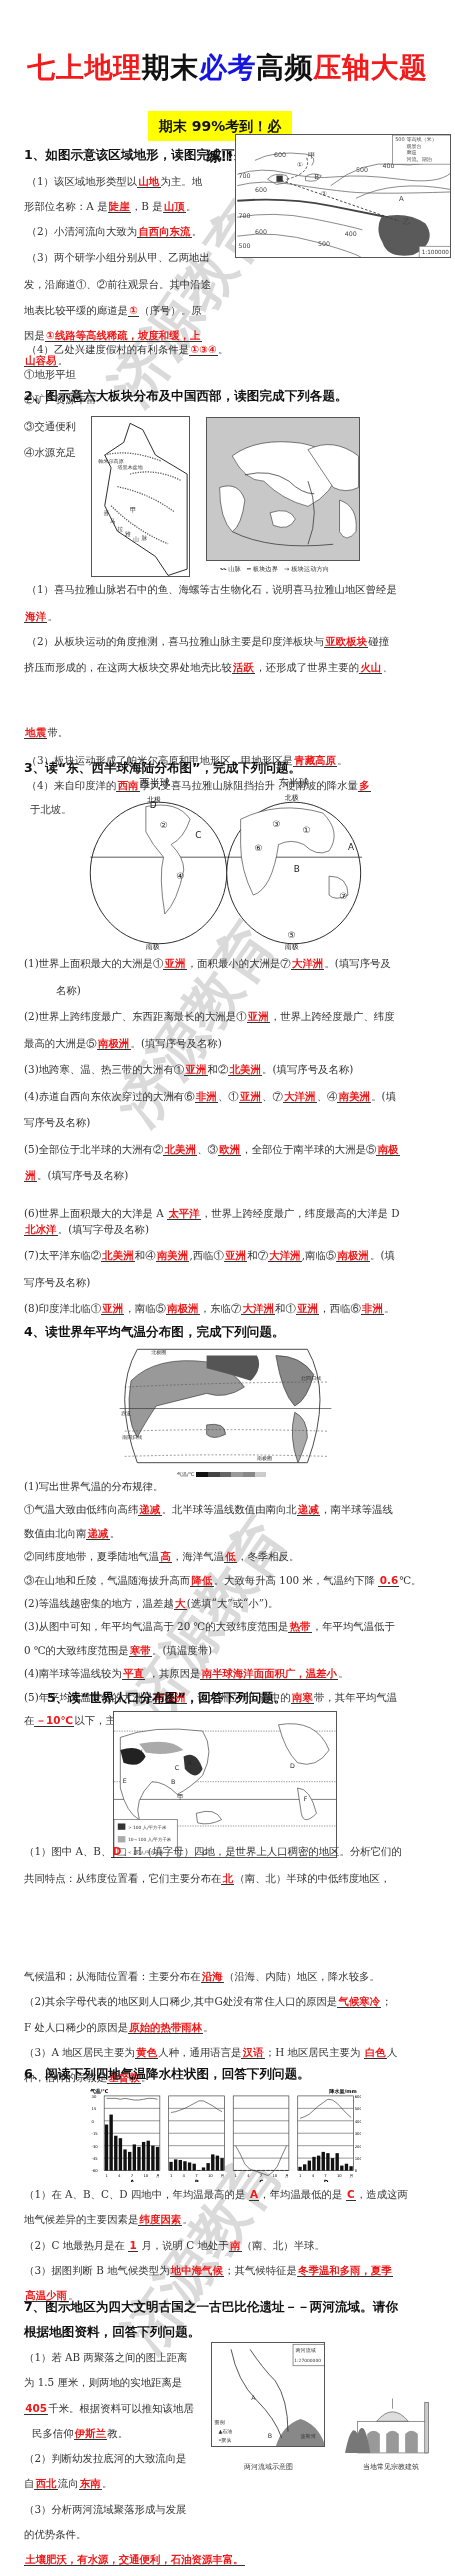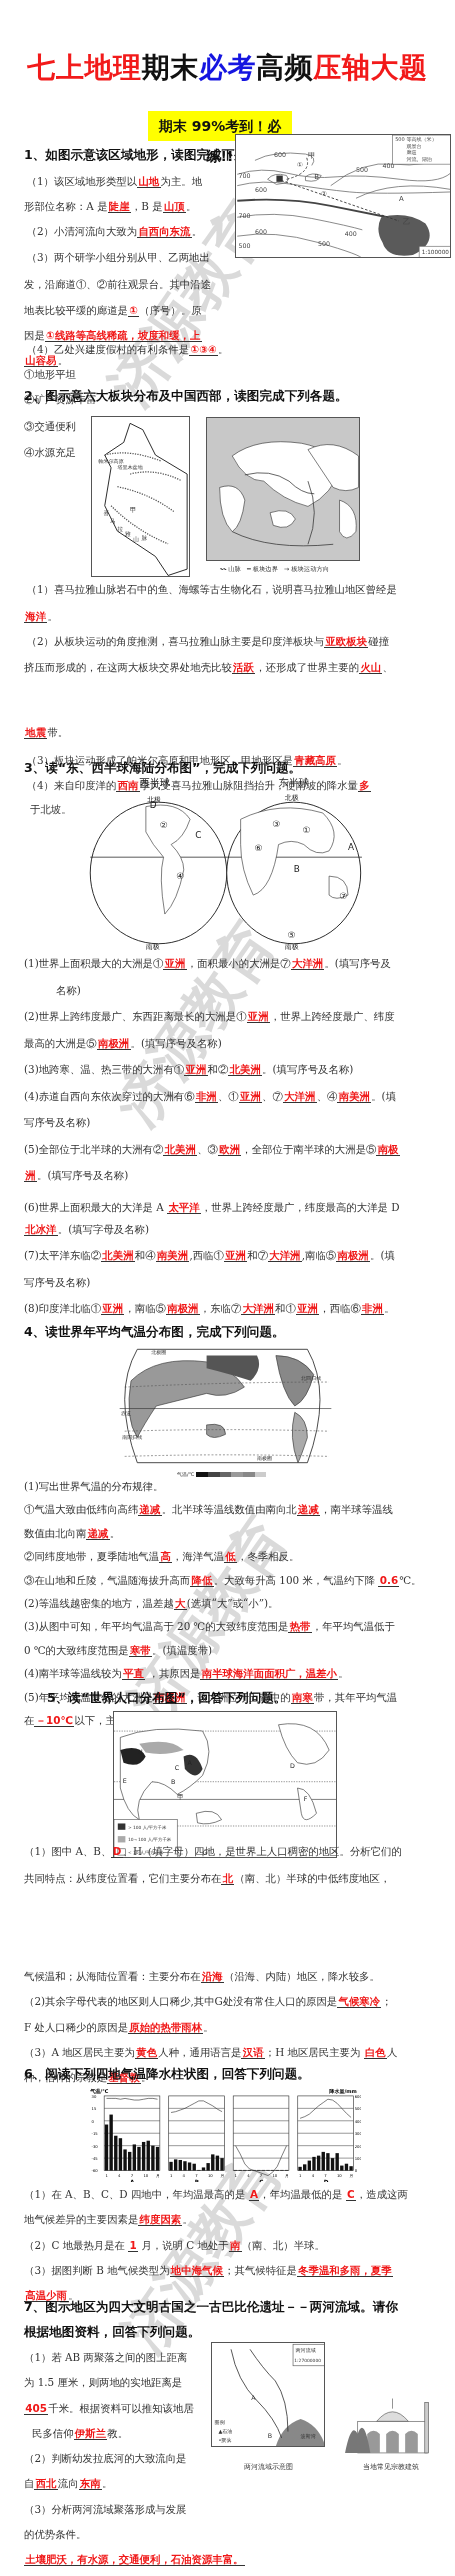--- a/index.html
+++ b/index.html
@@ -215,21 +215,21 @@
   <div id="q3-lines" class="abs" style="top:957px;left:24px;width:417px;">
       <div class="line" style="position: absolute; top: 0px; left: 0px;"><span>(1)世界上面积最大的大洲是①</span><span class="ans">亚洲</span><span>，面积最小的大洲是⑦</span><span class="ans">大洋洲</span><span>。(填写序号及</span></div>
       <div class="line" style="position: absolute; top: 26.6px; left: 0px; margin-left: 32px;"><span>名称)</span></div>
       <div class="line" style="position: absolute; top: 53px; left: 0px;"><span>(2)世界上跨纬度最广、东西距离最长的大洲是①</span><span class="ans">亚洲</span><span>，世界上跨经度最广、纬度</span></div>
       <div class="line" style="position: absolute; top: 80px; left: 0px;"><span>最高的大洲是⑤</span><span class="ans">南极洲</span><span>。(填写序号及名称)</span></div>
       <div class="line" style="position: absolute; top: 106px; left: 0px;"><span>(3)地跨寒、温、热三带的大洲有①</span><span class="ans">亚洲</span><span>和②</span><span class="ans">北美洲</span><span>。(填写序号及名称)</span></div>
       <div class="line" style="position: absolute; top: 133px; left: 0px;"><span>(4)赤道自西向东依次穿过的大洲有⑥</span><span class="ans">非洲</span><span>、①</span><span class="ans">亚洲</span><span>、⑦</span><span class="ans">大洋洲</span><span>、④</span><span class="ans">南美洲</span><span>。(填</span></div>
       <div class="line" style="position: absolute; top: 159px; left: 0px;"><span>写序号及名称)</span></div>
       <div class="line" style="position: absolute; top: 186px; left: 0px;"><span>(5)全部位于北半球的大洲有②</span><span class="ans">北美洲</span><span>、③</span><span class="ans">欧洲</span><span>，全部位于南半球的大洲是⑤</span><span class="ans">南极</span></div>
       <div class="line" style="position: absolute; top: 212px; left: 0px;"><span class="ans">洲</span><span>。(填写序号及名称)</span></div>
-      <div class="line" style="position: absolute; top: 244px; left: 0px;"><span>(6)世界上面积最大的大洋是 A </span><span class="ans">太平洋</span><span>，世界上跨经度最广，纬度最高的大洋是 D</span></div>
+      <div class="line" style="position: absolute; top: 250px; left: 0px;"><span>(6)世界上面积最大的大洋是 A </span><span class="ans">太平洋</span><span>，世界上跨经度最广，纬度最高的大洋是 D</span></div>
       <div class="line" style="position: absolute; top: 266px; left: 0px;"><span class="ans">北冰洋</span><span>。(填写字母及名称)</span></div>
       <div class="line" style="position: absolute; top: 292px; left: 0px;"><span>(7)太平洋东临②</span><span class="ans">北美洲</span><span>和④</span><span class="ans">南美洲</span><span>,西临①</span><span class="ans">亚洲</span><span>和⑦</span><span class="ans">大洋洲</span><span>,南临⑤</span><span class="ans">南极洲</span><span>。(填</span></div>
       <div class="line" style="position: absolute; top: 319px; left: 0px;"><span>写序号及名称)</span></div>
       <div class="line" style="position: absolute; top: 345px; left: 0px;"><span>(8)印度洋北临①</span><span class="ans">亚洲</span><span>，南临⑤</span><span class="ans">南极洲</span><span>，东临⑦</span><span class="ans">大洋洲</span><span>和①</span><span class="ans">亚洲</span><span>，西临⑥</span><span class="ans">非洲</span><span>。</span></div>
     </div>
 
   <div class="abs qh" style="top:1324px;">4、读世界年平均气温分布图，完成下列问题。</div>
   <div class="abs" style="top:1343px;left:118px;width:215px;height:126px;">
     <svg width="215" height="126" viewBox="0 0 340 200">
       <path d="M30 10 L300 10 Q340 80 300 190 L30 190 Q-10 80 30 10 Z" fill="#fff" stroke="#222" stroke-width="1.3"></path>

